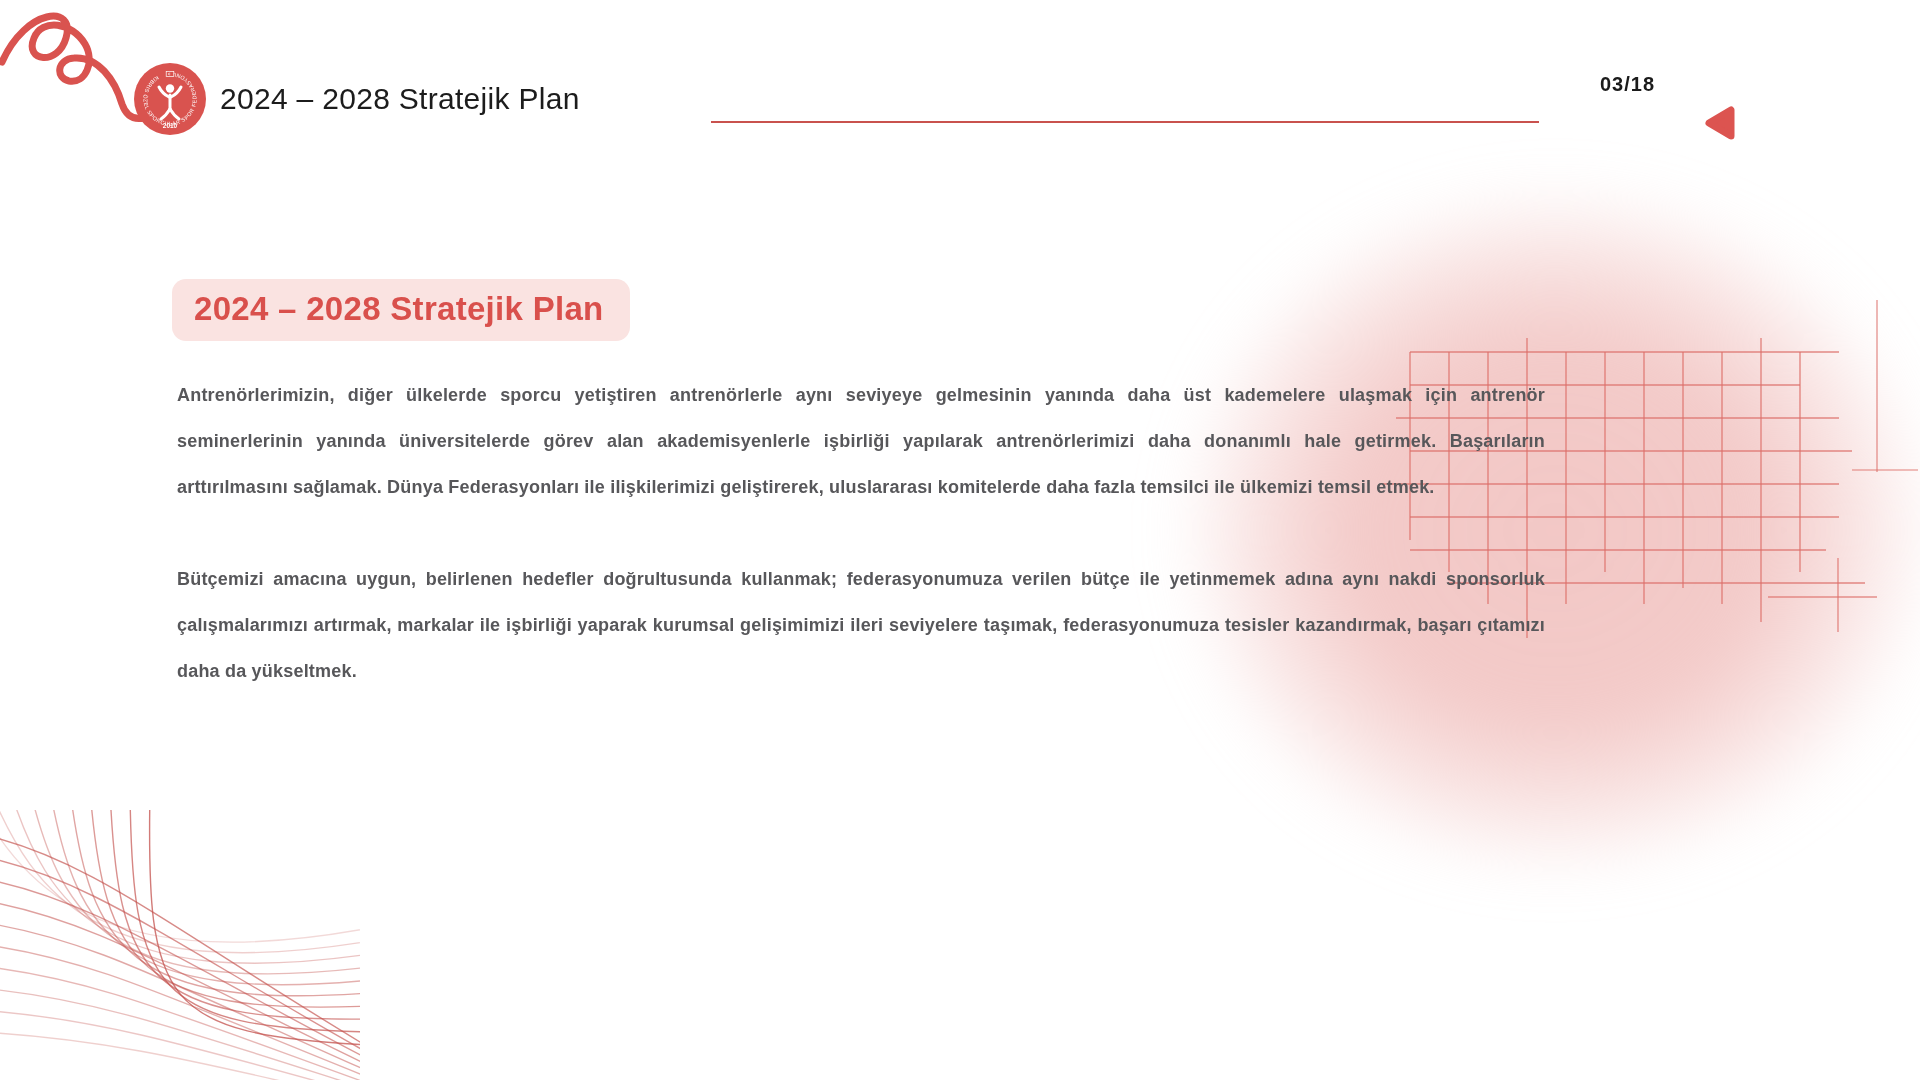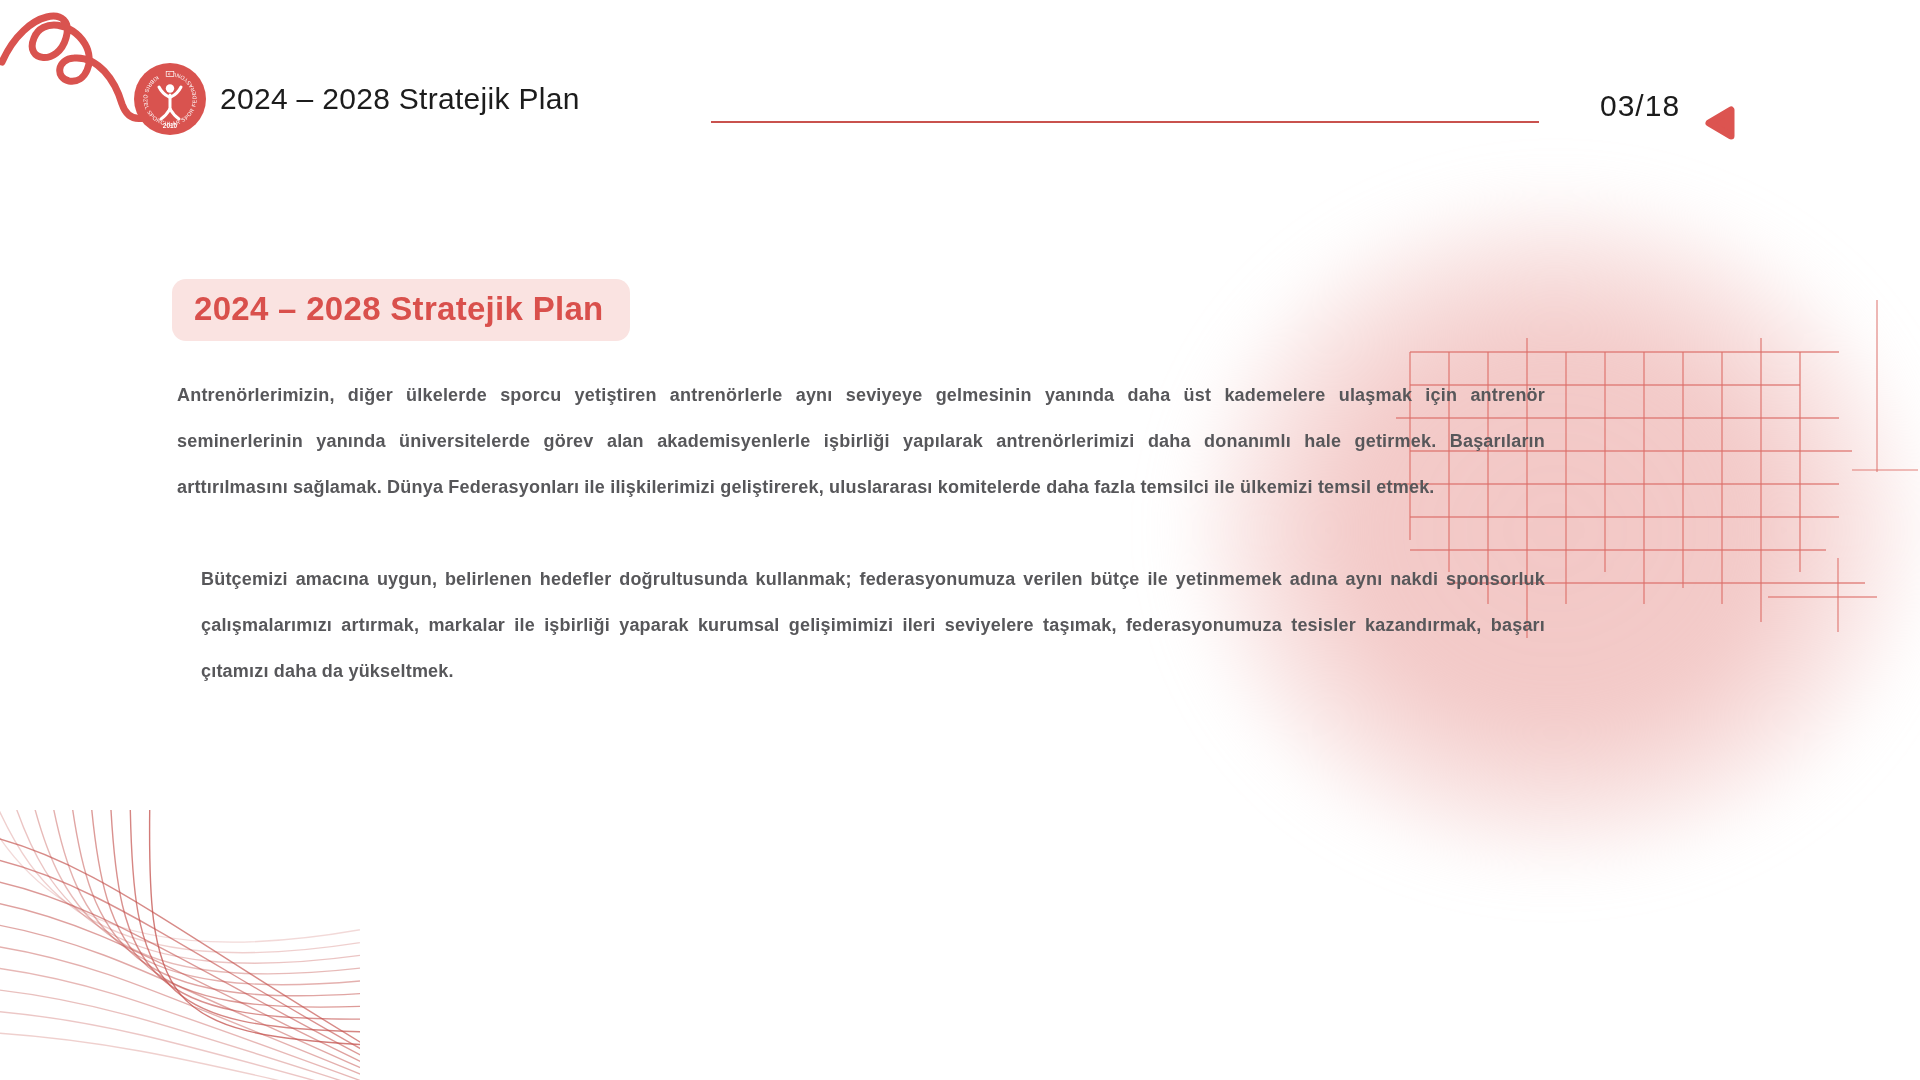--- a/index.html
+++ b/index.html
@@ -27,41 +27,41 @@
   .logo { position:absolute; left:134px; top:63px; width:72px; height:72px; }
   .header-title {
     position:absolute; left:220px; top:82px;
     font-size:30px; color:#1c1c1c; letter-spacing:0.3px; white-space:nowrap;
   }
   .divider {
     position:absolute; left:711px; top:121px; width:828px; height:2px;
     background:#c9524e;
   }
   .page-indicator {
-    position:absolute; left:1600px; top:89px; width:100px;
-    font-size:30px; color:#1b1b1b; letter-spacing:1px; white-space:nowrap;
+    position:absolute; left:1600px; top:73px; width:100px;
+    font-size:20px; color:#1b1b1b; letter-spacing:1px; white-space:nowrap;font-weight:bold;
   }
   .back-tri { position:absolute; left:1702px; top:104px; cursor:pointer; }
 
   
   .content { position:absolute; left:0; top:0; z-index:4; }
   .heading-chip {
     position:absolute; left:172px; top:279px;
     background:#fae3e1; border-radius:14px;
     padding:11px 26px 13px 22px;
     font-size:33px; font-weight:bold; color:#d9504c; letter-spacing:0.3px;
     white-space:nowrap;
   }
   .body-text {
     position:absolute; left:177px; top:372px; width:1368px;
     font-size:18px; font-weight:600; color:#57575a;
     line-height:46px; text-align:justify; letter-spacing:0.2px;
   }
   .body-text p { margin:0; }
-  .body-text p + p { margin-top:46px;margin-left:24px; }
+  .body-text p + p { margin-top:46px; }
 </style>
 </head>
 <body>
 
 <div class="page">
 
   <div class="pink-blob"></div>
 
   <svg class="grid-svg" width="1920" height="1080" viewBox="0 0 1920 1080">
       <path d="M 1410,352 L 1410,540" stroke="#DD6F69" stroke-width="1.4" opacity="0.8" fill="none"></path>

